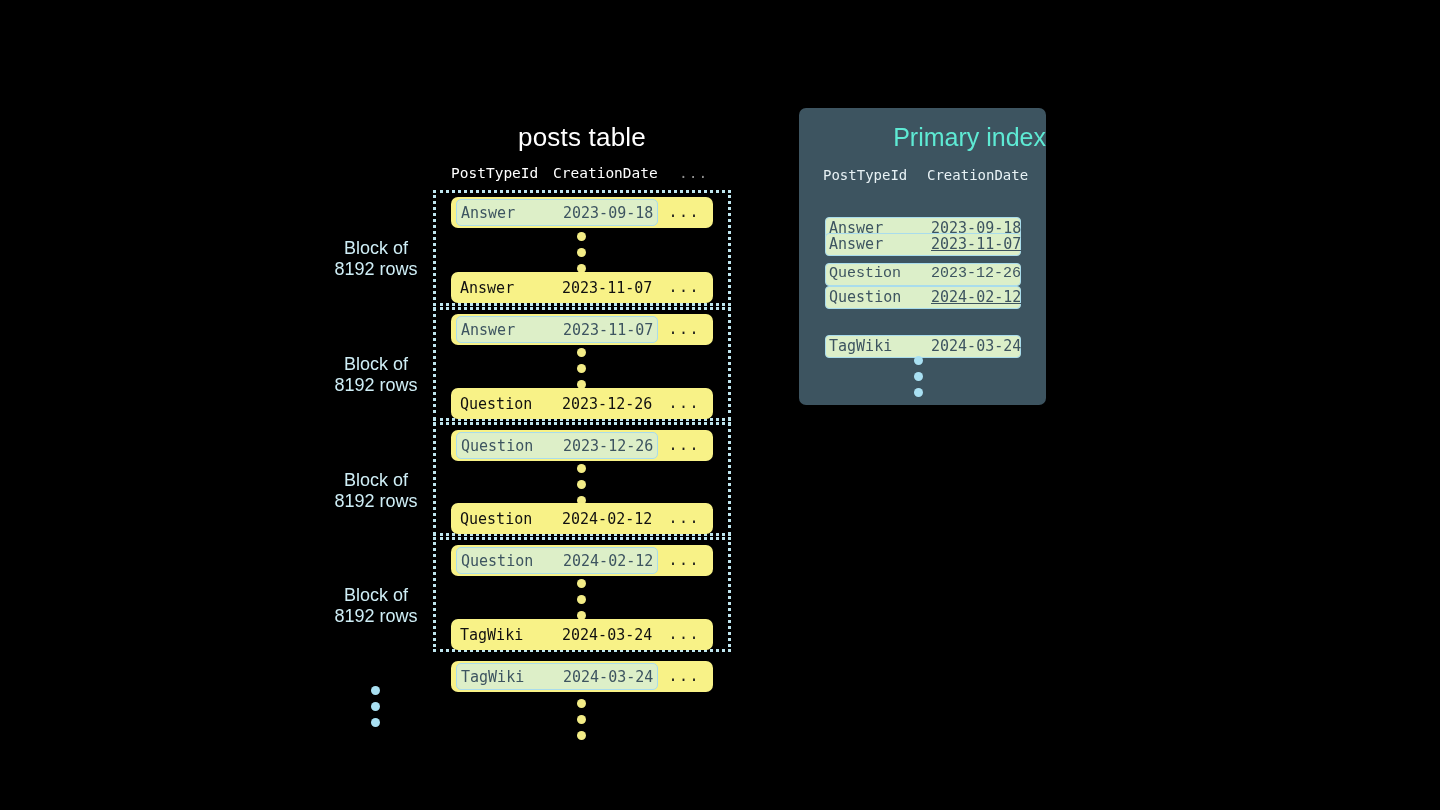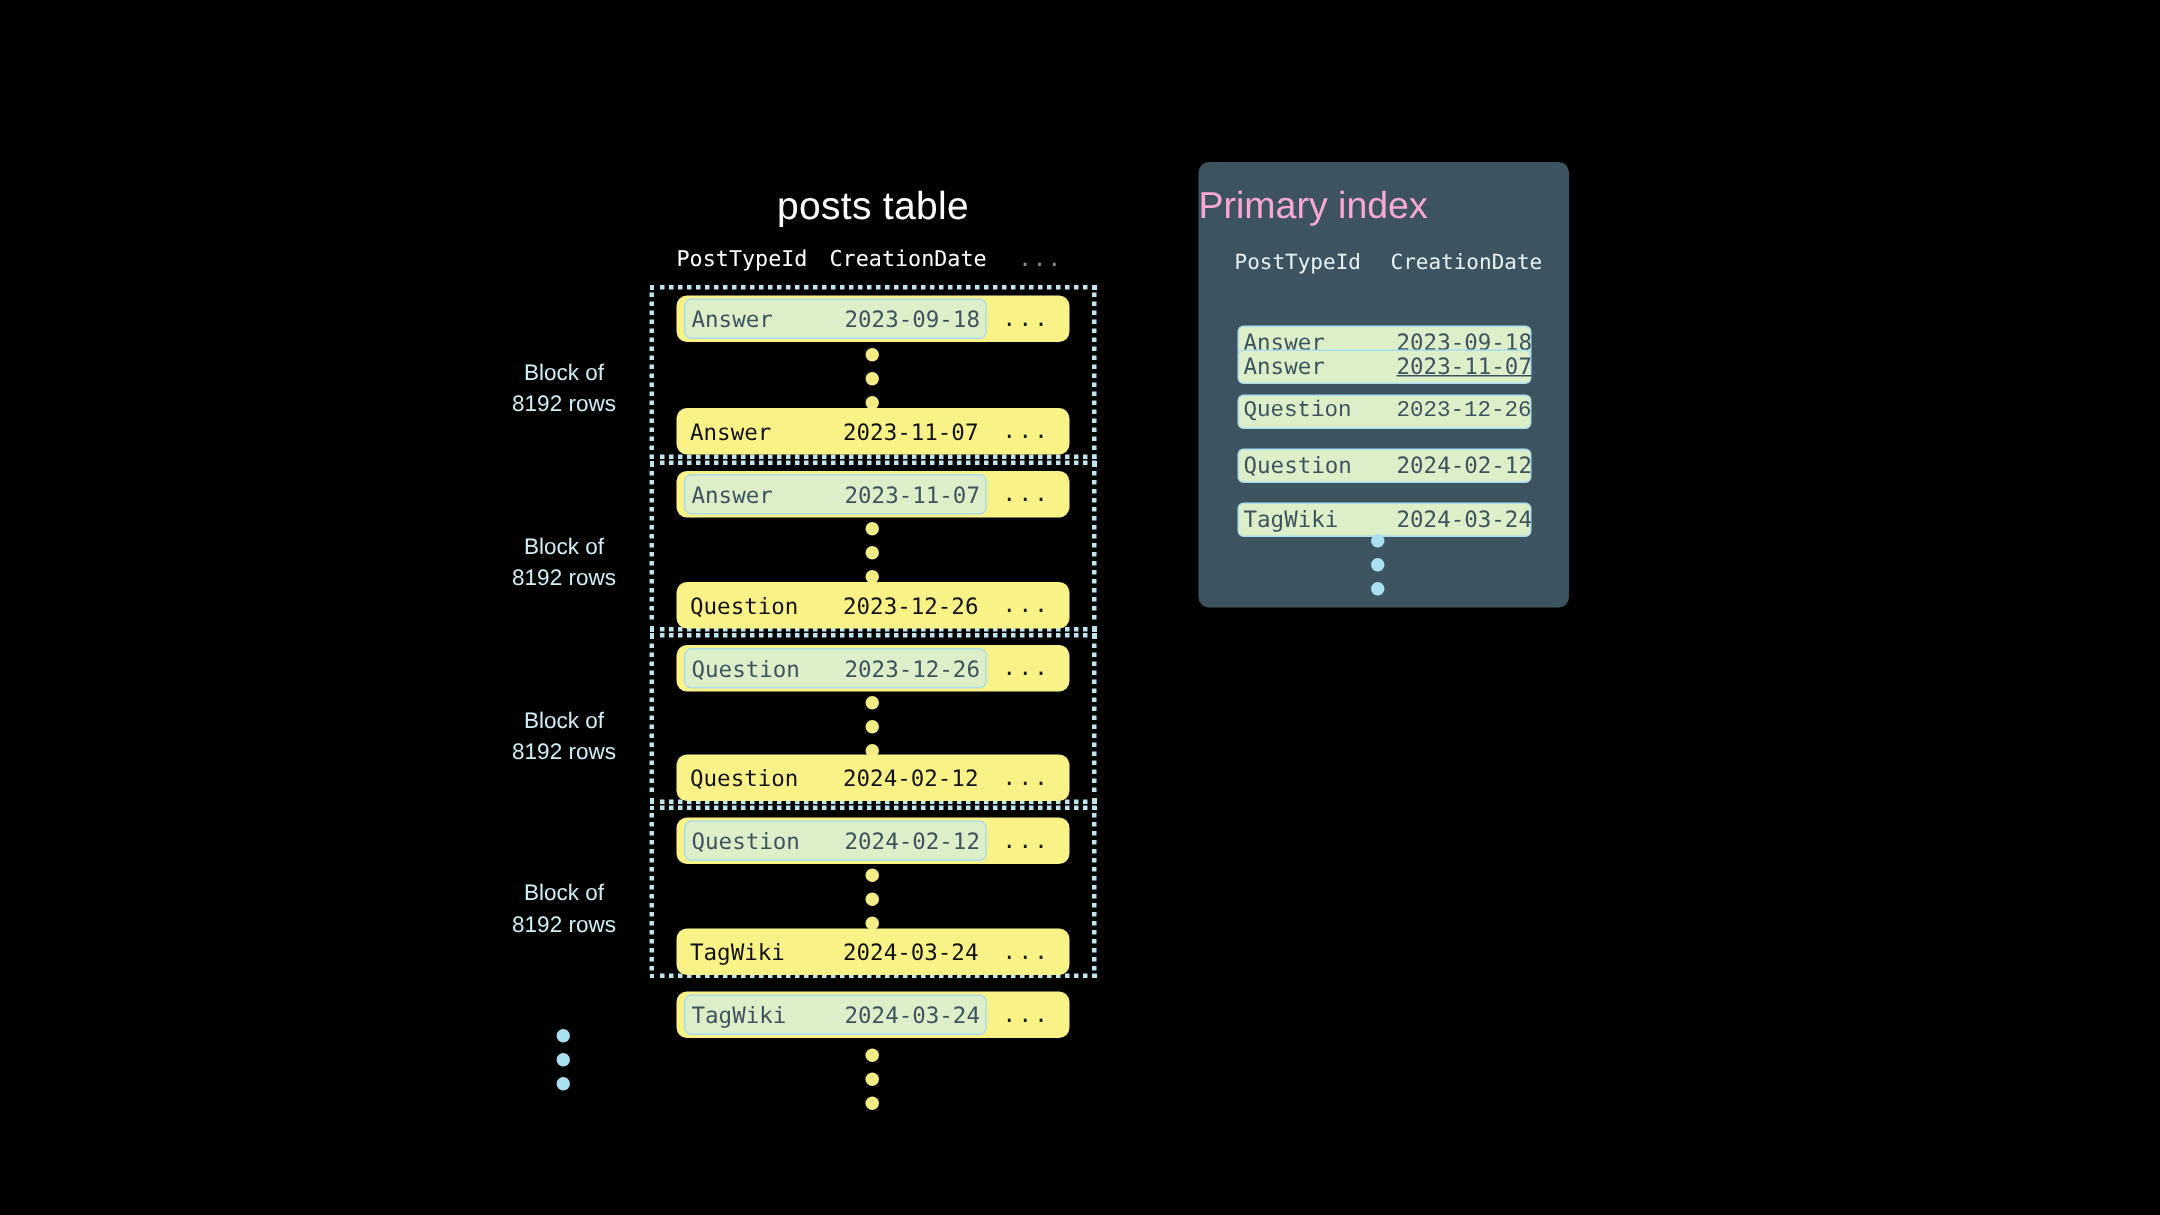--- a/index.html
+++ b/index.html
@@ -53,21 +53,21 @@
     width: 298px;
     border: 3px dotted #bfe6ef;
     box-sizing: border-box;
   }
 
   .block-label {
     position: absolute;
     width: 150px;
     text-align: center;
     color: #cfeef6;
-    font-size: 15px;
+    font-size: 18px;
     line-height: 21px;
     font-family: "Liberation Sans", sans-serif;
   }
 
   
   .row {
     position: absolute;
     left: 451px;
     width: 262px;
     height: 31px;
@@ -135,22 +135,22 @@
     width: 247px;
     height: 297px;
     background: #3d5460;
     border-radius: 7px;
   }
   #primary-index-title {
     position: absolute;
     left: 0;
     top: 15px;
     width: 100%;
-    text-align: left;
-    color: #f9a8d4;
+    text-align: right;
+    color: #5eead4;
     font-size: 25px;
     font-family: "Liberation Sans", sans-serif;
   }
   #index-header {
     position: absolute;
     left: 24px;
     top: 59px;
     width: 210px;
     height: 20px;
     font-family: "DejaVu Sans Mono", monospace;
@@ -286,21 +286,21 @@
     <div id="primary-index-title">Primary index</div>
 
     <div id="index-header">
       <span class="col-type">PostTypeId</span>
       <span class="col-date">CreationDate</span>
     </div>
 
     <div class="index-entry" style="top:109px;"><span class="c-type">Answer</span><span class="c-date">2023-09-18</span></div>
     <div class="index-entry" style="top:125px;text-decoration:underline;"><span class="c-type">Answer</span><span class="c-date">2023-11-07</span></div>
     <div class="index-entry" style="top:155px;font-family:Liberation Mono, monospace;"><span class="c-type">Question</span><span class="c-date">2023-12-26</span></div>
-    <div class="index-entry" style="top:191px;"><span class="c-type">Question</span><span class="c-date">2024-02-12</span></div>
+    <div class="index-entry" style="top:178px;text-decoration:underline;"><span class="c-type">Question</span><span class="c-date">2024-02-12</span></div>
     <div class="index-entry" style="top:227px;"><span class="c-type">TagWiki</span><span class="c-date">2024-03-24</span></div>
 
     <div class="vdots blue" style="left:115px; top:248px;">
         <i></i>
         <i></i>
         <i></i>
       </div>
   </div>
 
 </div>

